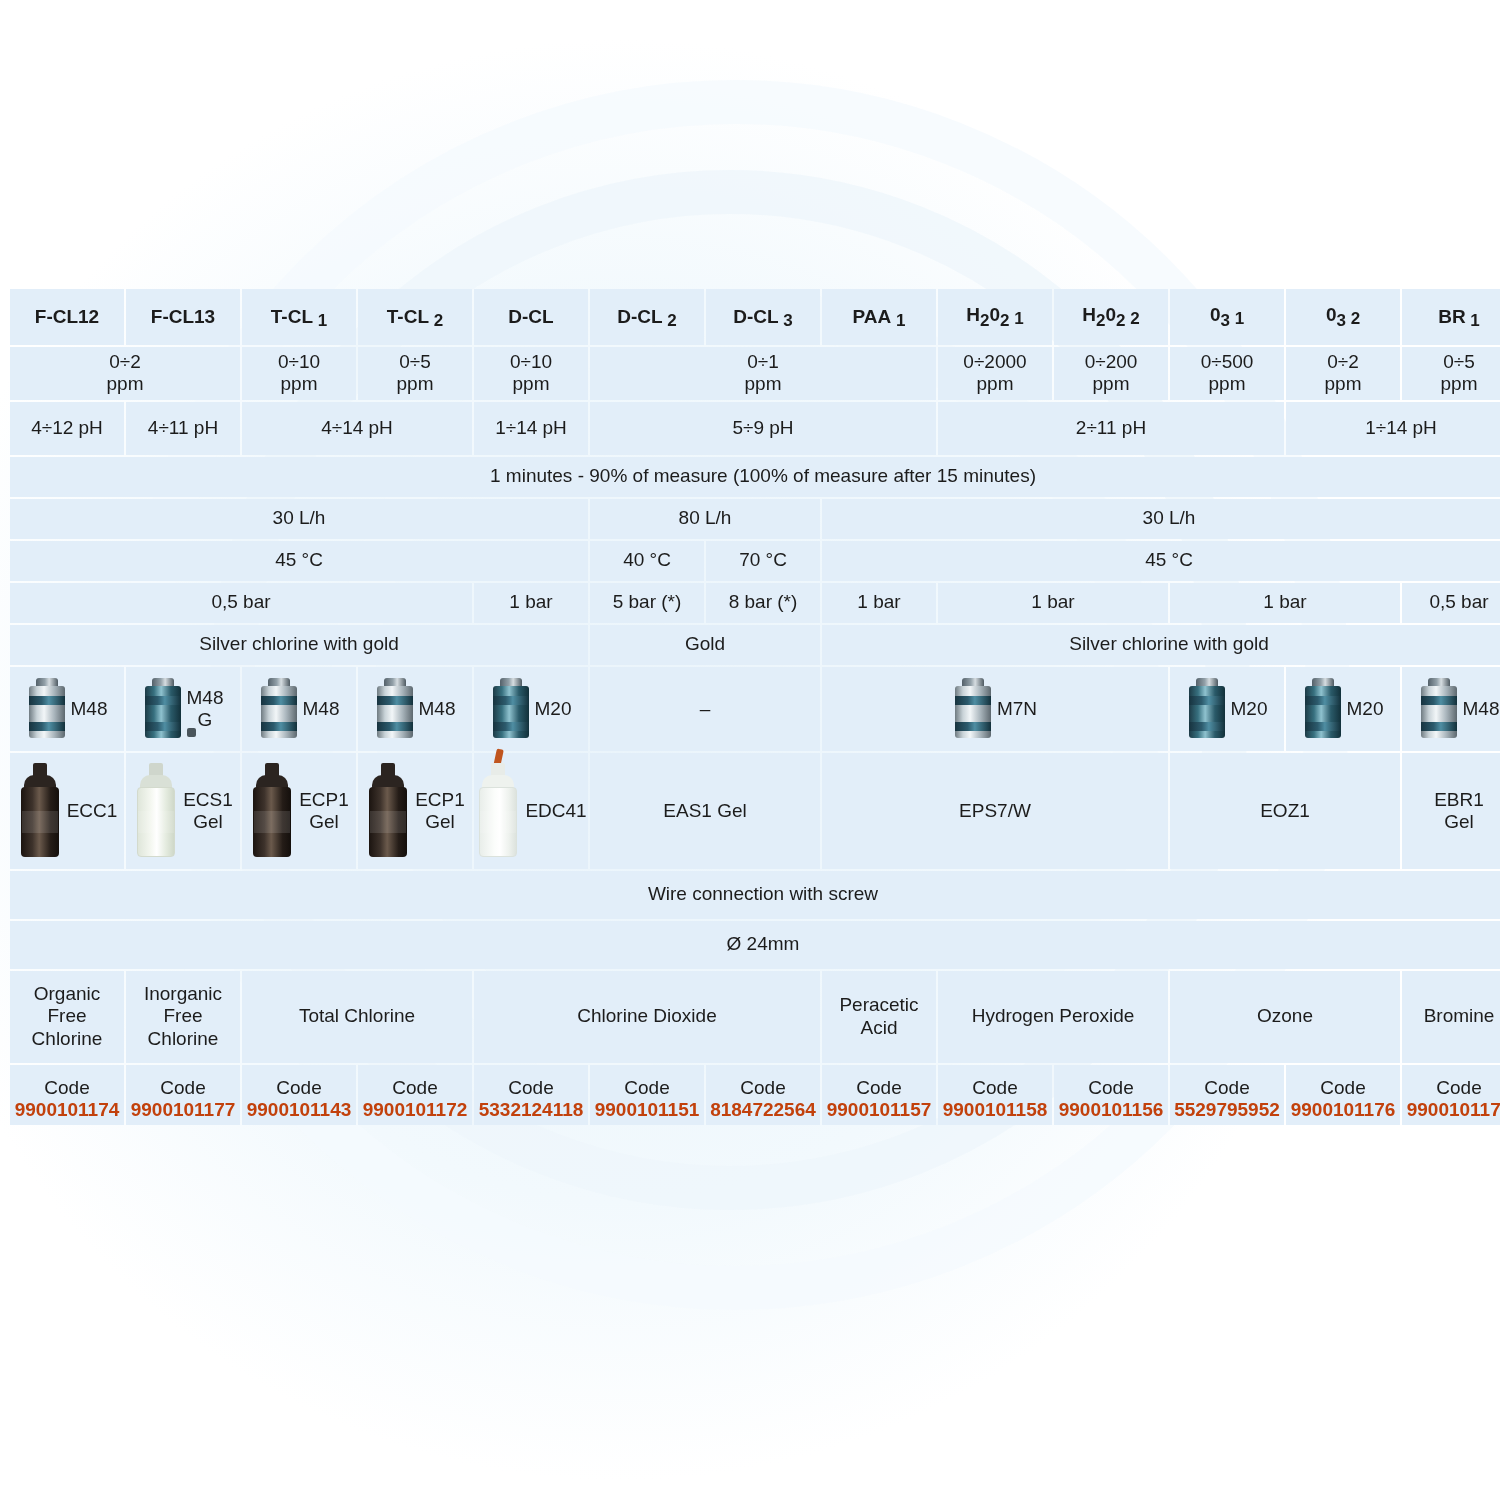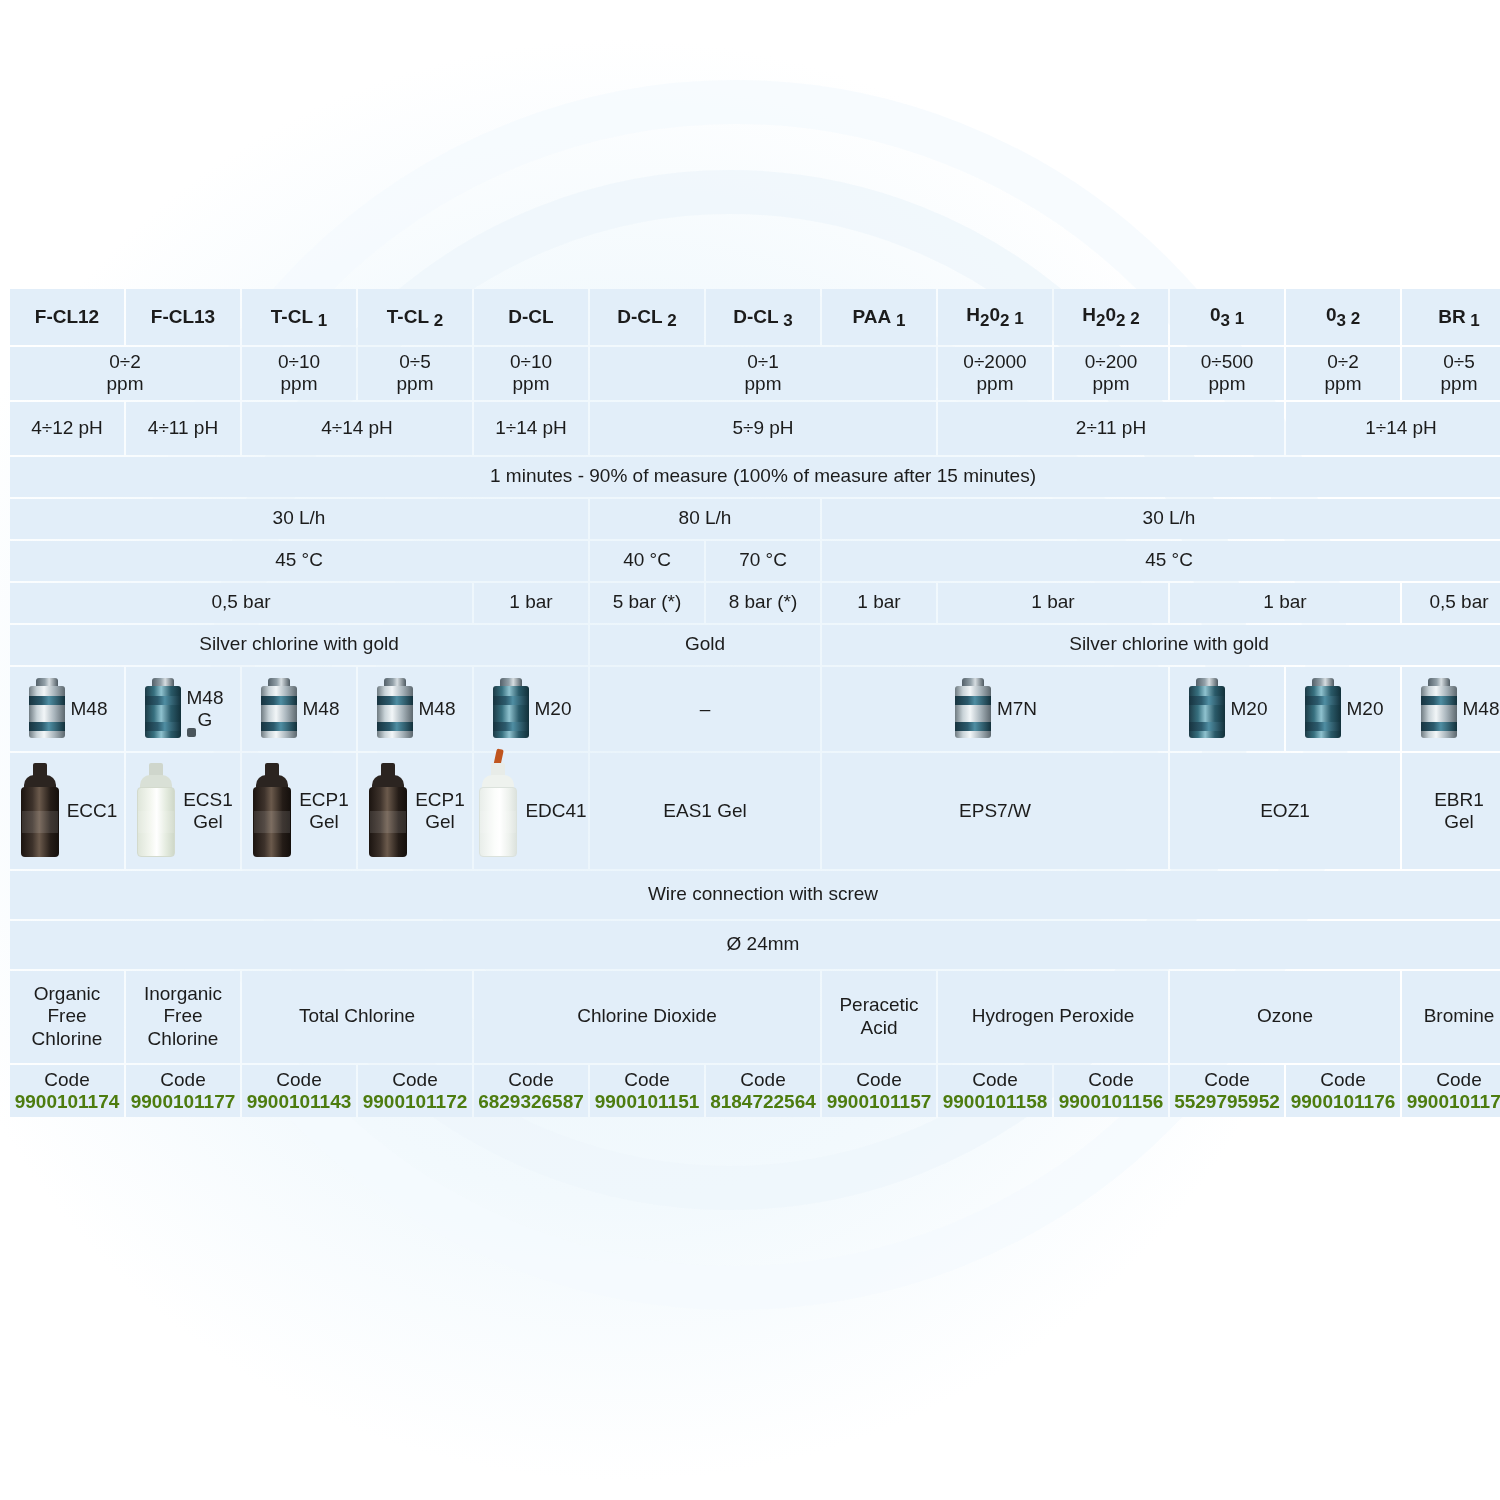--- a/index.html
+++ b/index.html
@@ -64,22 +64,22 @@
   .r-flow td { height: 40px; }
   .r-temp td { height: 40px; }
   .r-press td { height: 40px; }
   .r-mat td { height: 40px; }
   .r-memb td { height: 84px; padding: 0; }
   .r-elec td { height: 116px; padding: 0; }
   .r-conn td { height: 48px; font-size: 20px; }
   .r-dim td { height: 48px; font-size: 20px; }
   .r-name td { height: 92px; font-size: 19px; }
   .r-code td { height: 52px; font-size: 19px; }
-  .code-label { display: block; }
-  .code-num { display: block; font-weight: bold; color: #4d7c0f; }
+  .code-label { display: block; margin-top: 8px; }
+  .code-num { display: block; font-weight: bold; color: #c2410c; }
 
   .cellimg {
     display: flex;
     align-items: center;
     justify-content: center;
     gap: 4px;
     height: 100%;
     width: 100%;
   }
   .cellimg .lbl { font-size: 19px; line-height: 1.15; }
@@ -456,21 +456,21 @@
             <td>
               <span class="code-label">Code</span>
               <span class="code-num">9900101143</span>
             </td>
             <td>
               <span class="code-label">Code</span>
               <span class="code-num">9900101172</span>
             </td>
             <td>
               <span class="code-label">Code</span>
-              <span class="code-num">6829326587</span>
+              <span class="code-num">5332124118</span>
             </td>
             <td>
               <span class="code-label">Code</span>
               <span class="code-num">9900101151</span>
             </td>
             <td>
               <span class="code-label">Code</span>
               <span class="code-num">8184722564</span>
             </td>
             <td>

